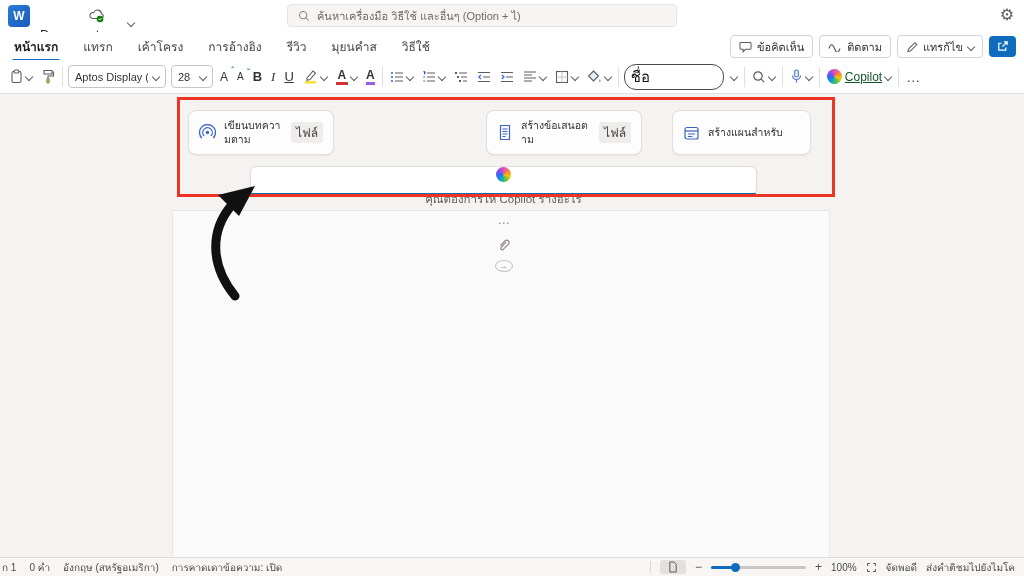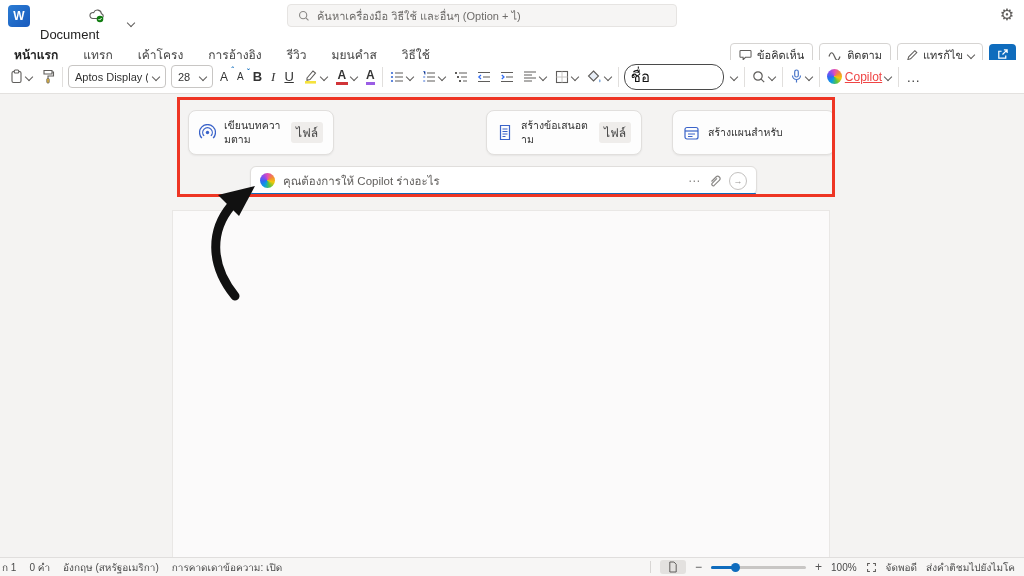--- a/index.html
+++ b/index.html
@@ -12,21 +12,21 @@
     display:flex;align-items:center;justify-content:center;}
   .doctitle{position:absolute;left:40px;top:27px;font-size:13px;color:#252423;}
   .cloud{position:absolute;left:88px;top:8px;}
   .tchev{position:absolute;left:128px;top:13px;}
   .chev{display:inline-block;width:5px;height:5px;border-right:1.3px solid #5f5d5b;border-bottom:1.3px solid #5f5d5b;transform:rotate(45deg);vertical-align:middle;}
   .searchbox{position:absolute;left:287px;top:4px;width:390px;height:23px;background:#f6f5f4;
     border:1px solid #e6e4e2;border-radius:4px;display:flex;align-items:center;gap:7px;padding:0 10px;box-sizing:border-box;}
   .searchbox span{font-size:11px;color:#6e6c6a;white-space:nowrap;}
   .gear{position:absolute;right:10px;top:5px;font-size:16px;color:#5f5d5b;}
   
-  .tabrow{position:absolute;top:32px;left:0;right:0;height:28px;background:#fff;margin-top:8px;}
+  .tabrow{position:absolute;top:32px;left:0;right:0;height:28px;background:#fff;}
   .tabs{position:absolute;left:12px;top:0;height:28px;display:flex;gap:21px;align-items:center;}
   .tab{font-size:12px;color:#444;position:relative;padding:4px 2px;cursor:default;white-space:nowrap;}
   .tab.active{font-weight:bold;color:#222;}
   .tab.active::after{content:"";position:absolute;left:0;right:0;bottom:-2px;height:3px;border-radius:2px;background:#0f6cbd;}
   .ribbon-right{position:absolute;right:8px;top:3px;display:flex;gap:6px;align-items:center;}
   .rbtn{height:21px;border:1px solid #d6d4d2;border-radius:4px;background:#fff;display:flex;align-items:center;
     gap:5px;padding:0 8px;font-size:11px;color:#333;white-space:nowrap;}
   .sharebtn{width:27px;height:21px;background:#0f6cbd;border-radius:4px;display:flex;align-items:center;justify-content:center;}
   
   .toolbar{position:absolute;top:60px;left:0;right:0;height:34px;background:#fff;border-bottom:1px solid #e3e1df;
@@ -40,33 +40,33 @@
   .uchar{text-decoration:underline;font-size:13px;color:#333;}
   .afont{font-size:12px;color:#333;position:relative;}
   .afont .caret{position:absolute;top:-5px;right:-6px;font-size:8px;color:#0f6cbd;font-weight:bold;}
   .colA{font-size:12px;font-weight:bold;color:#333;display:flex;flex-direction:column;align-items:center;line-height:1;}
   .colA .bar{width:12px;height:3px;margin-top:1px;}
   .stylebox{width:100px;height:26px;border:1.5px solid #4a4a4a;border-radius:12px;background:#fff;
     display:flex;align-items:center;padding:0 6px;box-sizing:border-box;}
   .stylebox span{font-size:15px;color:#111;line-height:1;}
   .cplogo{width:15px;height:15px;border-radius:50%;
     background:conic-gradient(from 210deg,#0aa0e0,#2f6af0,#8a4df0,#e84fb0,#f2883a,#f2c80a,#57c443,#0aa0e0);}
-  .cptext{font-size:12px;color:#ef4444;text-decoration:underline;}
+  .cptext{font-size:12px;color:#14532d;text-decoration:underline;}
   .more{font-size:14px;color:#444;letter-spacing:1px;}
   
   .canvas{position:absolute;top:94px;left:0;right:0;bottom:18px;background:#f4f3f2;overflow:hidden;}
   .page{position:absolute;left:172px;top:116px;width:658px;bottom:0;background:#fbfafa;border:1px solid #e9e7e5;box-sizing:border-box;}
   .redrect{position:absolute;left:177px;top:3px;width:658px;height:100px;border:3px solid #ee3524;box-sizing:border-box;pointer-events:none;}
   .card{position:absolute;top:16px;height:45px;background:#fdfdfd;border:1px solid #e1dfdd;border-radius:8px;
     box-shadow:0 1px 2px rgba(0,0,0,.06);display:flex;align-items:center;gap:8px;padding:0 10px;box-sizing:border-box;}
   .card .lbl{font-size:10.5px;color:#333;line-height:1.3;line-break:anywhere;}
   .pill{display:inline-block;background:#efedeb;border-radius:3px;padding:1px 5px;font-size:12px;color:#444;white-space:nowrap;}
   .cinput{position:absolute;left:250px;top:72px;width:507px;height:29px;background:#fff;border:1px solid #e0dedc;
     border-radius:6px;display:flex;align-items:center;gap:8px;padding:0 9px;box-sizing:border-box;
-    box-shadow:0 1px 2px rgba(0,0,0,.07);}
+    box-shadow:0 1px 2px rgba(0,0,0,.07);flex-direction:column;}
   .cinput::after{content:"";position:absolute;left:0;right:0;bottom:-1px;height:2.5px;background:#0f6cbd;border-radius:0 0 6px 6px;}
   .cinput .ph{font-size:11.5px;color:#605e5c;flex:1;white-space:nowrap;}
   .cinput .dots{font-size:12px;color:#8a8886;}
   .sendcircle{width:16px;height:16px;border:1px solid #c3c1bf;border-radius:50%;display:flex;align-items:center;
     justify-content:center;font-size:9px;color:#979593;}
   .annot-text{position:absolute;left:214px;top:182px;font-size:19px;font-weight:bold;color:#141414;white-space:nowrap;}
   .arrow-svg{position:absolute;left:205px;top:90px;}
   
   .statusbar{position:absolute;left:0;right:0;bottom:0;height:18px;background:#f7f6f5;border-top:1px solid #e0dedd;
     font-size:10px;color:#4a4a4a;}
@@ -317,21 +317,21 @@
     <div class="card" style="left:486px;width:156px;">
       <span style="display:flex;flex:0 0 auto;">
         <svg width="16" height="17" viewBox="0 0 16 17">
             <path d="M3.5 1.5 h9 v14 h-9 z" fill="none" stroke="#3a63c9" stroke-width="1.2"></path>
             <path d="M5.5 5 h5 M5.5 7.5 h5 M5.5 10 h5 M5.5 12.5 h3" stroke="#3a63c9" stroke-width="1.1"></path>
           </svg>
       </span>
       <span class="lbl">สร้างข้อเสนอตาม</span>
       <span class="pill">ไฟล์</span>
     </div>
-    <div class="card" style="left:672px;width:163px;">
+    <div class="card" style="left:672px;width:139px;">
       <span style="display:flex;flex:0 0 auto;">
         <svg width="17" height="16" viewBox="0 0 16 16">
             <rect x="1.5" y="2.5" width="13" height="11.5" rx="2" fill="none" stroke="#3a63c9" stroke-width="1.2"></rect>
             <path d="M1.5 6 h13" stroke="#3a63c9" stroke-width="1.2"></path>
             <path d="M4.5 9 h7 M4.5 11.5 h4.5" stroke="#3a63c9" stroke-width="1.1"></path>
           </svg>
       </span>
       <span class="lbl">สร้างแผนสำหรับ</span>
     </div>
 

